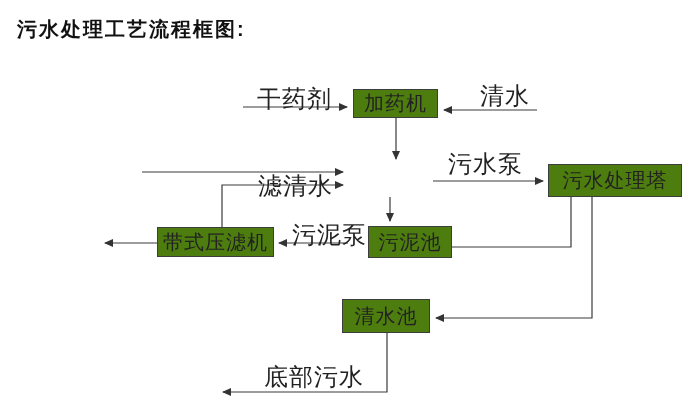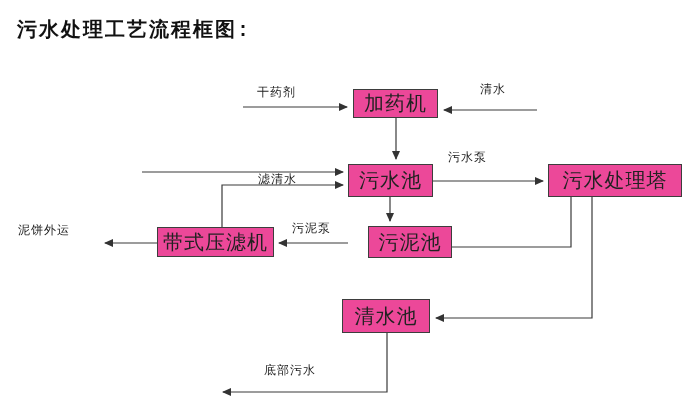--- a/index.html
+++ b/index.html
@@ -1,50 +1,50 @@
 <!DOCTYPE html>
 <html><head>
 <meta charset="utf-8">
 <style>
   html, body { margin: 0; padding: 0; background: #ffffff; }
   #stage {
     position: relative;
     width: 700px;
     height: 420px;
     background: #ffffff;
-    font-family: Liberation Mono, monospace;
+    font-family: Liberation Sans, sans-serif;
     color: #1c1c1c;
     overflow: hidden;
   }
   #title {
     position: absolute;
     left: 17px;
     top: 16px;
     font-size: 20px;
     font-weight: bold;
     letter-spacing: 2px;
     color: #111111;
     white-space: nowrap;
   }
   .node {
     position: absolute;
     box-sizing: border-box;
     border: 1.4px solid #3d3d3d;
-    background: #ec4899;
+    background: #4d7c0f;
     display: flex;
     align-items: center;
     justify-content: center;
     font-size: 20px;
     letter-spacing: 1px;
     white-space: nowrap;
     color: #222222;
   }
   .edge-label {
     position: absolute;
-    font-size: 12px;
+    font-size: 24px;
     letter-spacing: 1px;
     white-space: nowrap;
     color: #222222;
     line-height: 1;
   }
   #connectors {
     position: absolute;
     left: 0; top: 0;
     width: 700px; height: 420px;
   }
@@ -89,27 +89,25 @@
       <path d="M390,197 V221" marker-end="url(#ah)"></path>
       <path d="M571,197 V247 H437" marker-end="url(#ah)"></path>
       <path d="M348,243 H279" marker-end="url(#ah)"></path>
       <path d="M157,243 H105" marker-end="url(#ah)"></path>
       <path d="M592,197 V318 H436" marker-end="url(#ah)"></path>
       <path d="M387,333 V392 H223" marker-end="url(#ah)"></path>
     </g>
   </svg>
 
   <div class="node" id="node-dosing">加药机</div>
-  <div class="node" id="node-sewage">污水池</div>
   <div class="node" id="node-tower">污水处理塔</div>
   <div class="node" id="node-press">带式压滤机</div>
   <div class="node" id="node-sludge">污泥池</div>
   <div class="node" id="node-cleanpool">清水池</div>
 
   <div class="edge-label" id="lbl-dry-agent">干药剂</div>
   <div class="edge-label" id="lbl-clean-water">清水</div>
   <div class="edge-label" id="lbl-filtered-water">滤清水</div>
   <div class="edge-label" id="lbl-sewage-pump">污水泵</div>
   <div class="edge-label" id="lbl-sludge-pump">污泥泵</div>
-  <div class="edge-label" id="lbl-mud-cake">泥饼外运</div>
   <div class="edge-label" id="lbl-recycle">底部污水</div>
 
 </div>
 
 </body></html>

